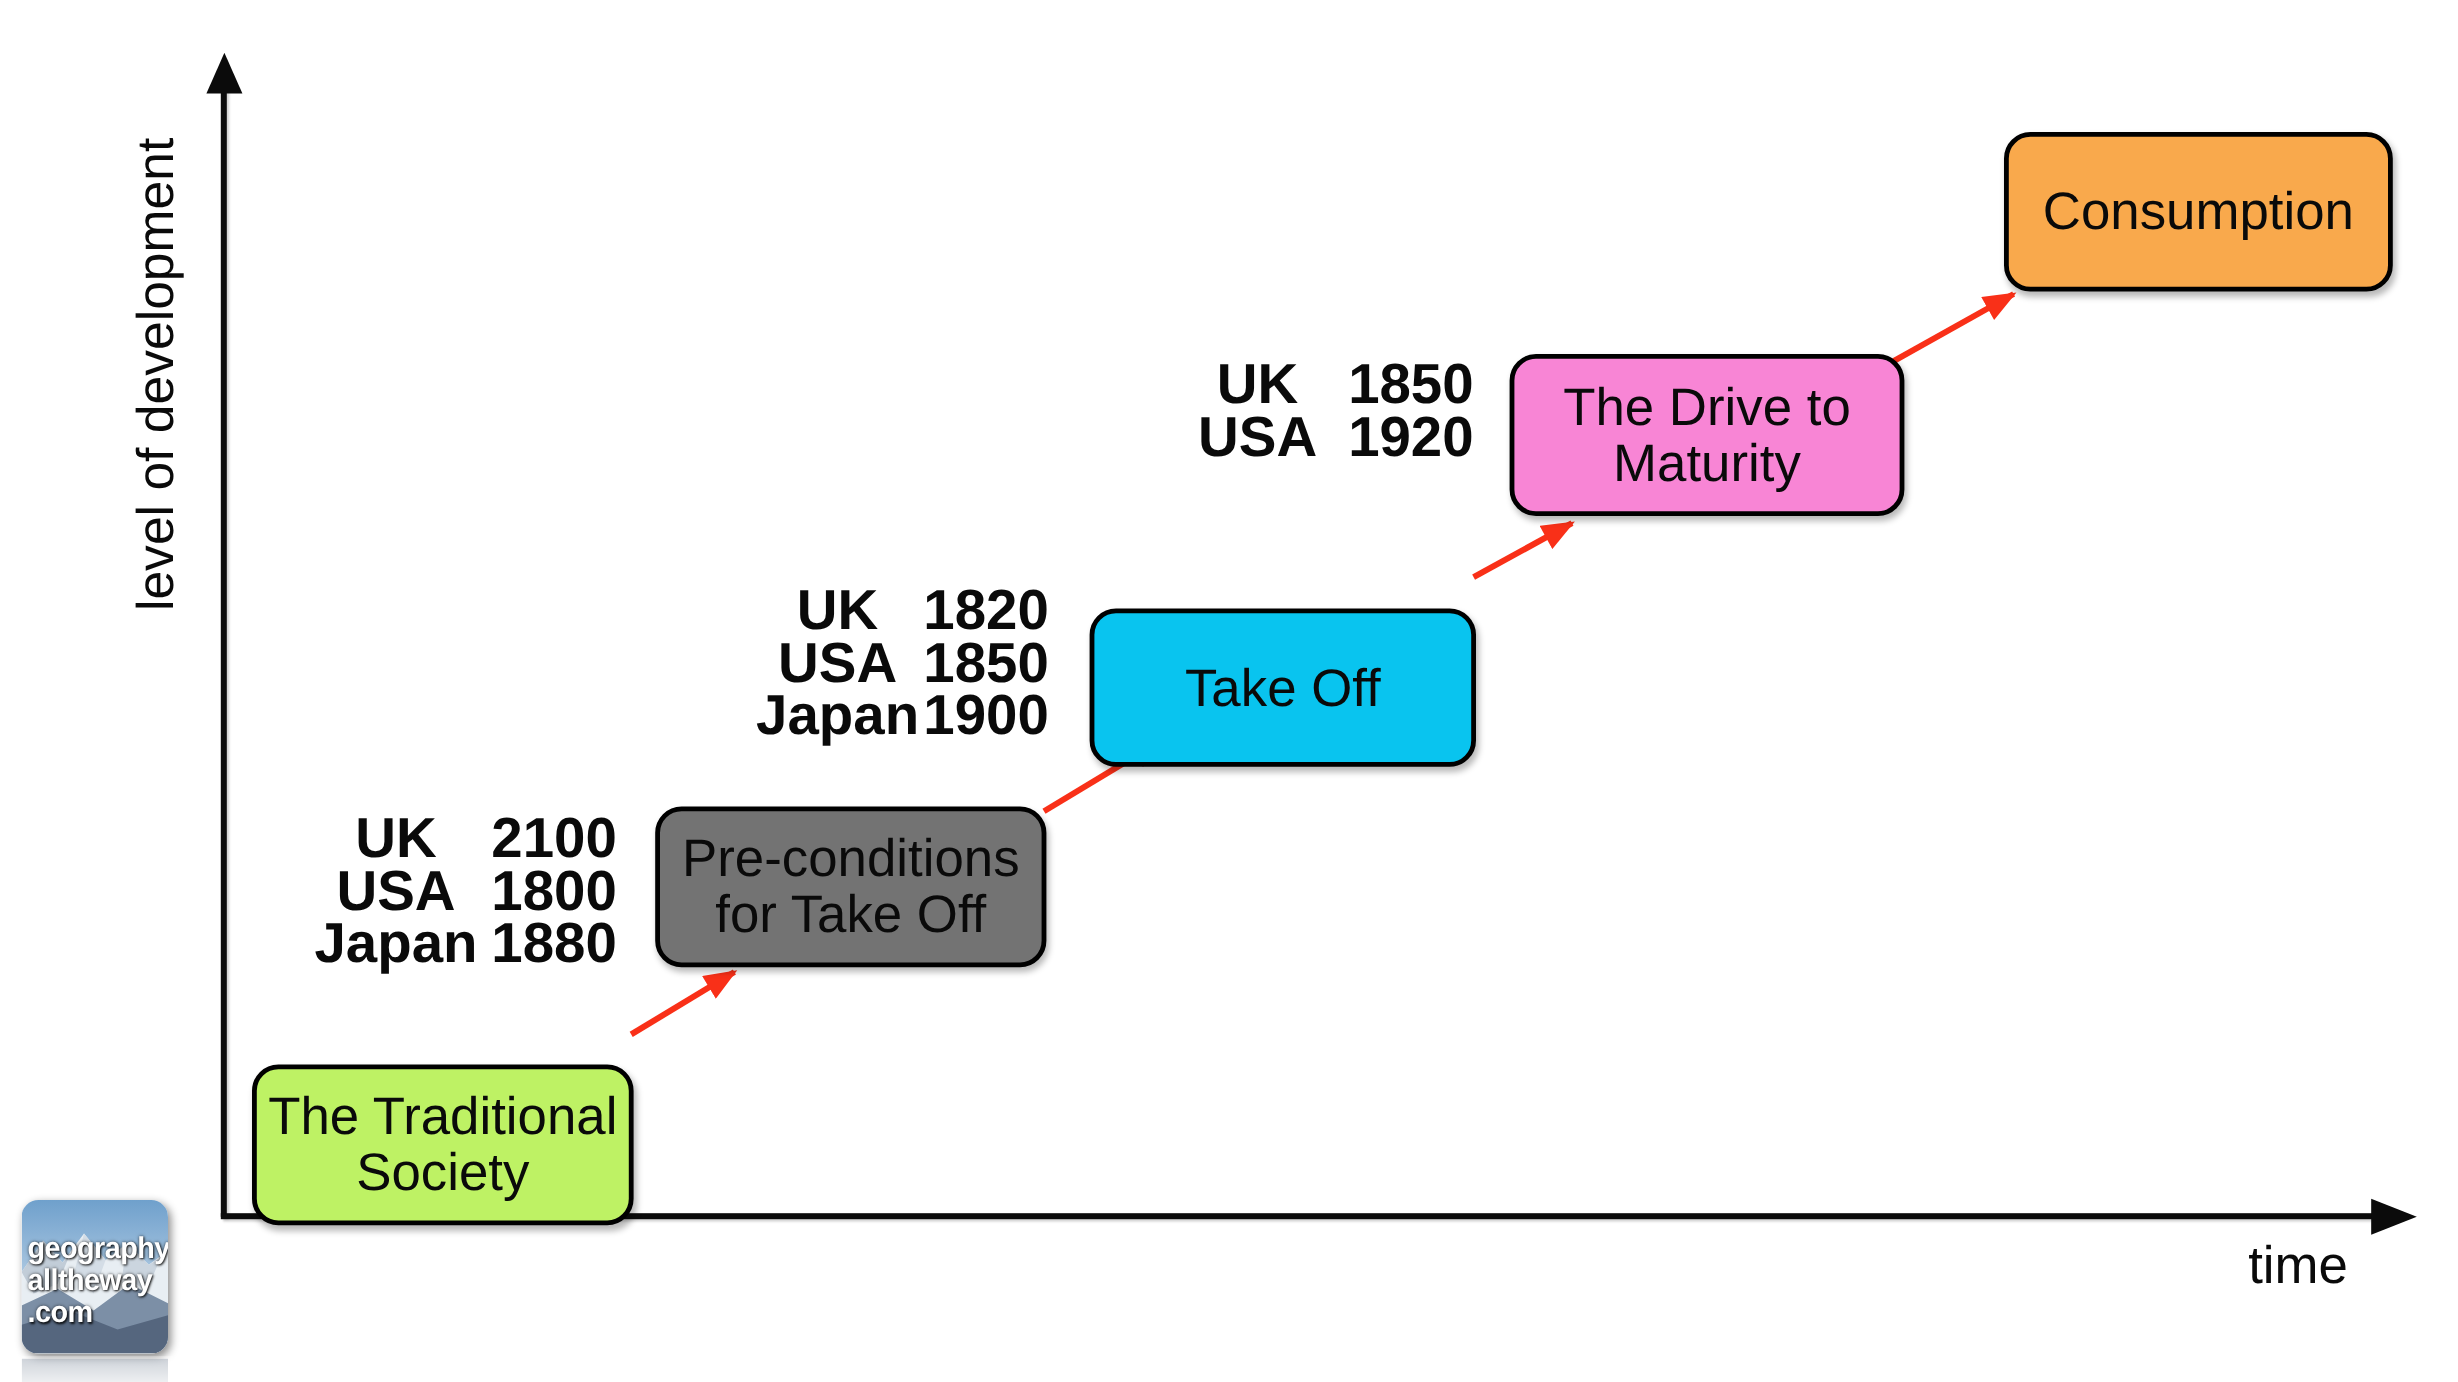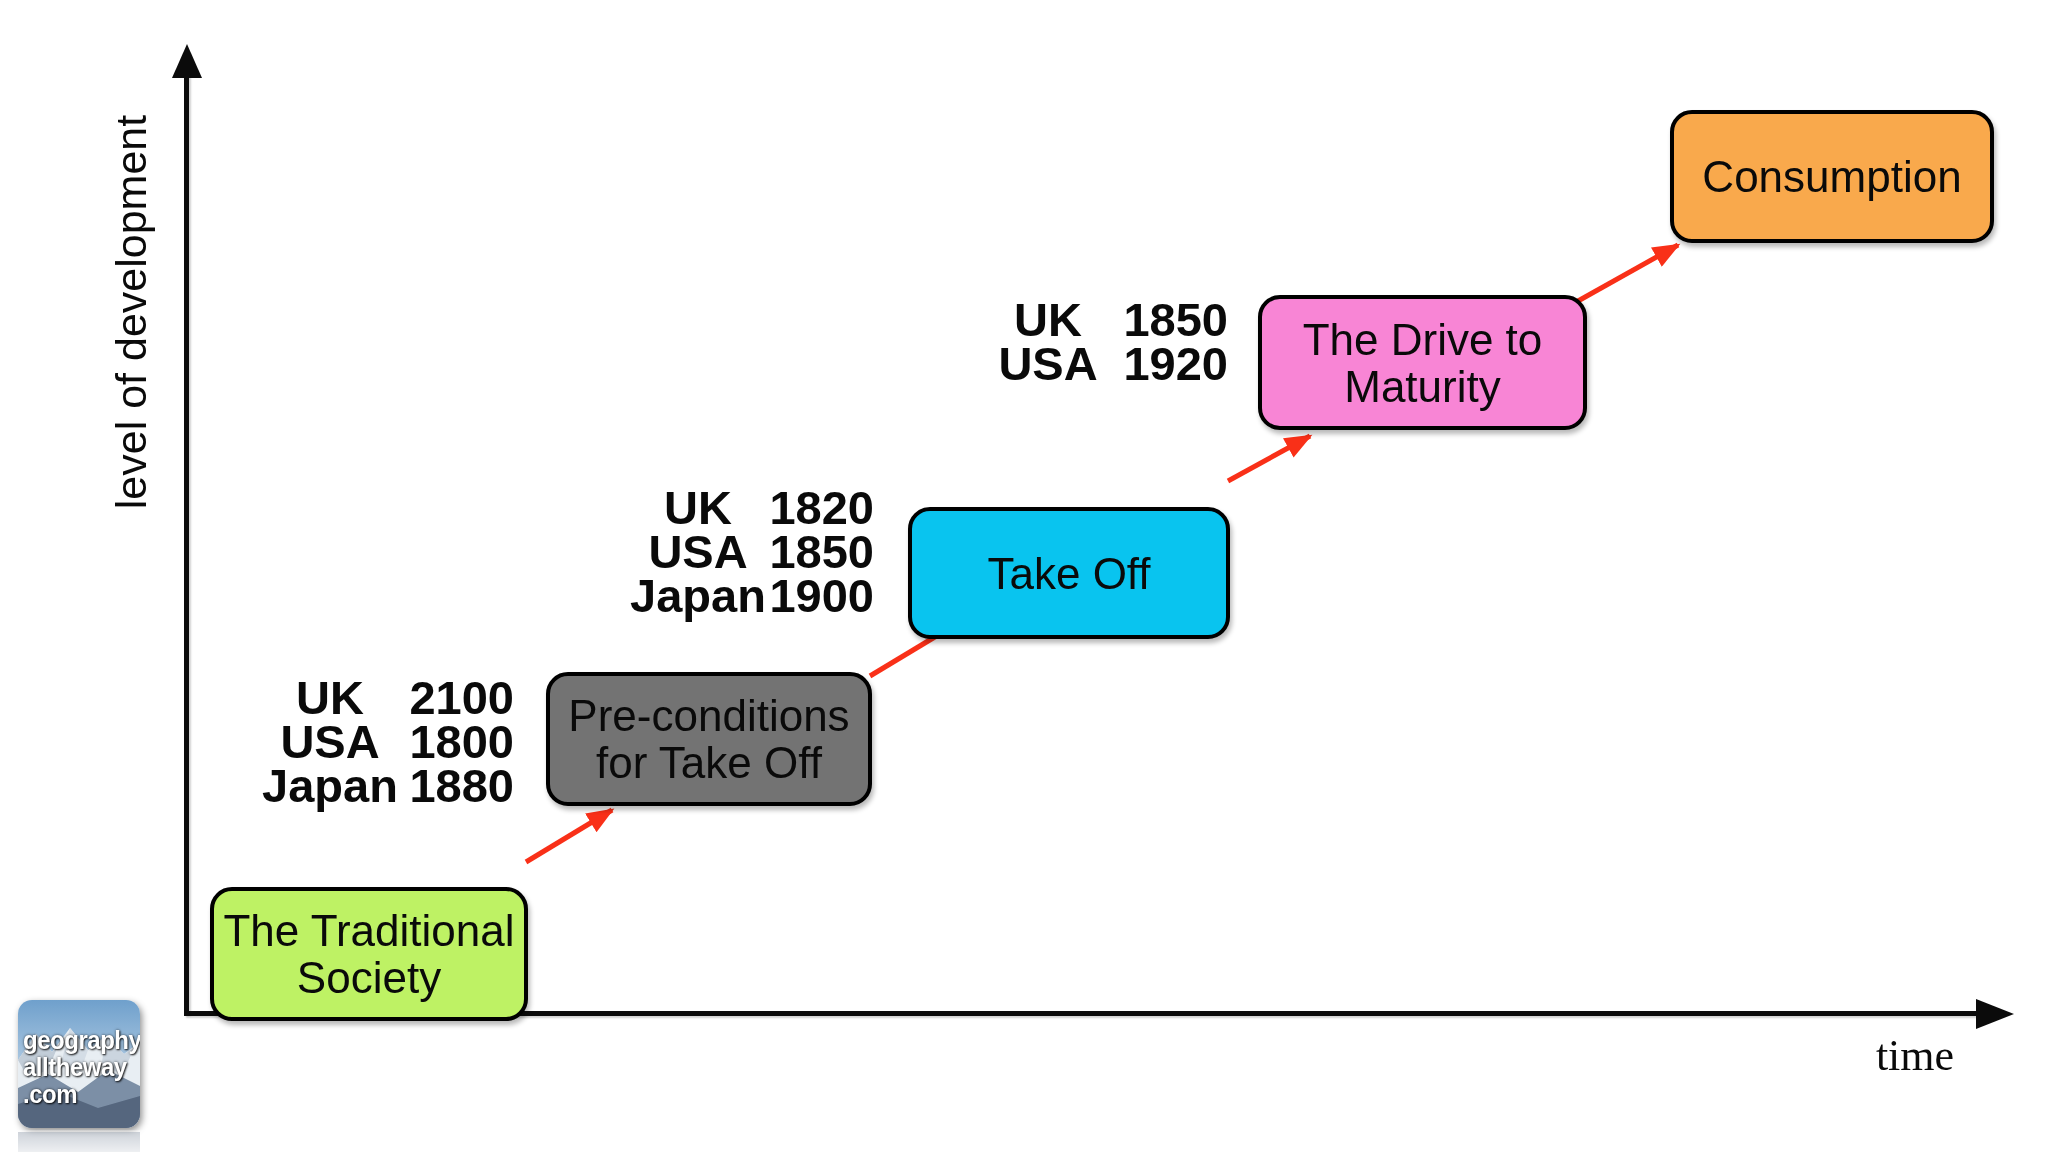--- a/index.html
+++ b/index.html
@@ -10,21 +10,21 @@
   
   .axis{position:absolute;background:#0b0b0b;box-shadow:2px 2px 2px rgba(0,0,0,0.18);}
   .axis.v{left:184px;top:60px;width:5px;height:954px;}
   .axis.h{left:184px;top:1011px;width:1794px;height:5px;}
   .ah-up{position:absolute;left:172px;top:44px;width:0;height:0;
     border-left:15px solid transparent;border-right:15px solid transparent;border-bottom:34px solid #0b0b0b;}
   .ah-right{position:absolute;left:1976px;top:999px;width:0;height:0;
     border-top:15px solid transparent;border-bottom:15px solid transparent;border-left:38px solid #0b0b0b;}
   .ylabel{position:absolute;left:131px;top:312px;transform:translate(-50%,-50%) rotate(-90deg);
     font-size:43px;white-space:nowrap;letter-spacing:0px;}
-  .xlabel{position:absolute;left:1915px;top:1055px;transform:translate(-50%,-50%);font-size:44px;white-space:nowrap;font-family:Liberation Serif, serif;}
+  .xlabel{position:absolute;left:1915px;top:1055px;transform:translate(-50%,-50%);font-size:44px;white-space:nowrap;}
   
   .stage{position:absolute;box-sizing:border-box;border:4px solid #000;border-radius:22px;
     display:flex;flex-direction:column;align-items:center;justify-content:center;
     font-size:44px;line-height:47px;text-align:center;box-shadow:2px 4px 5px rgba(0,0,0,0.28);}
   .stage span{display:block;}
   
   .ann{position:absolute;height:44px;line-height:44px;font-size:47px;font-weight:bold;}
   .ann.country{width:150px;text-align:center;}
   .ann.year{width:120px;text-align:right;}
   

